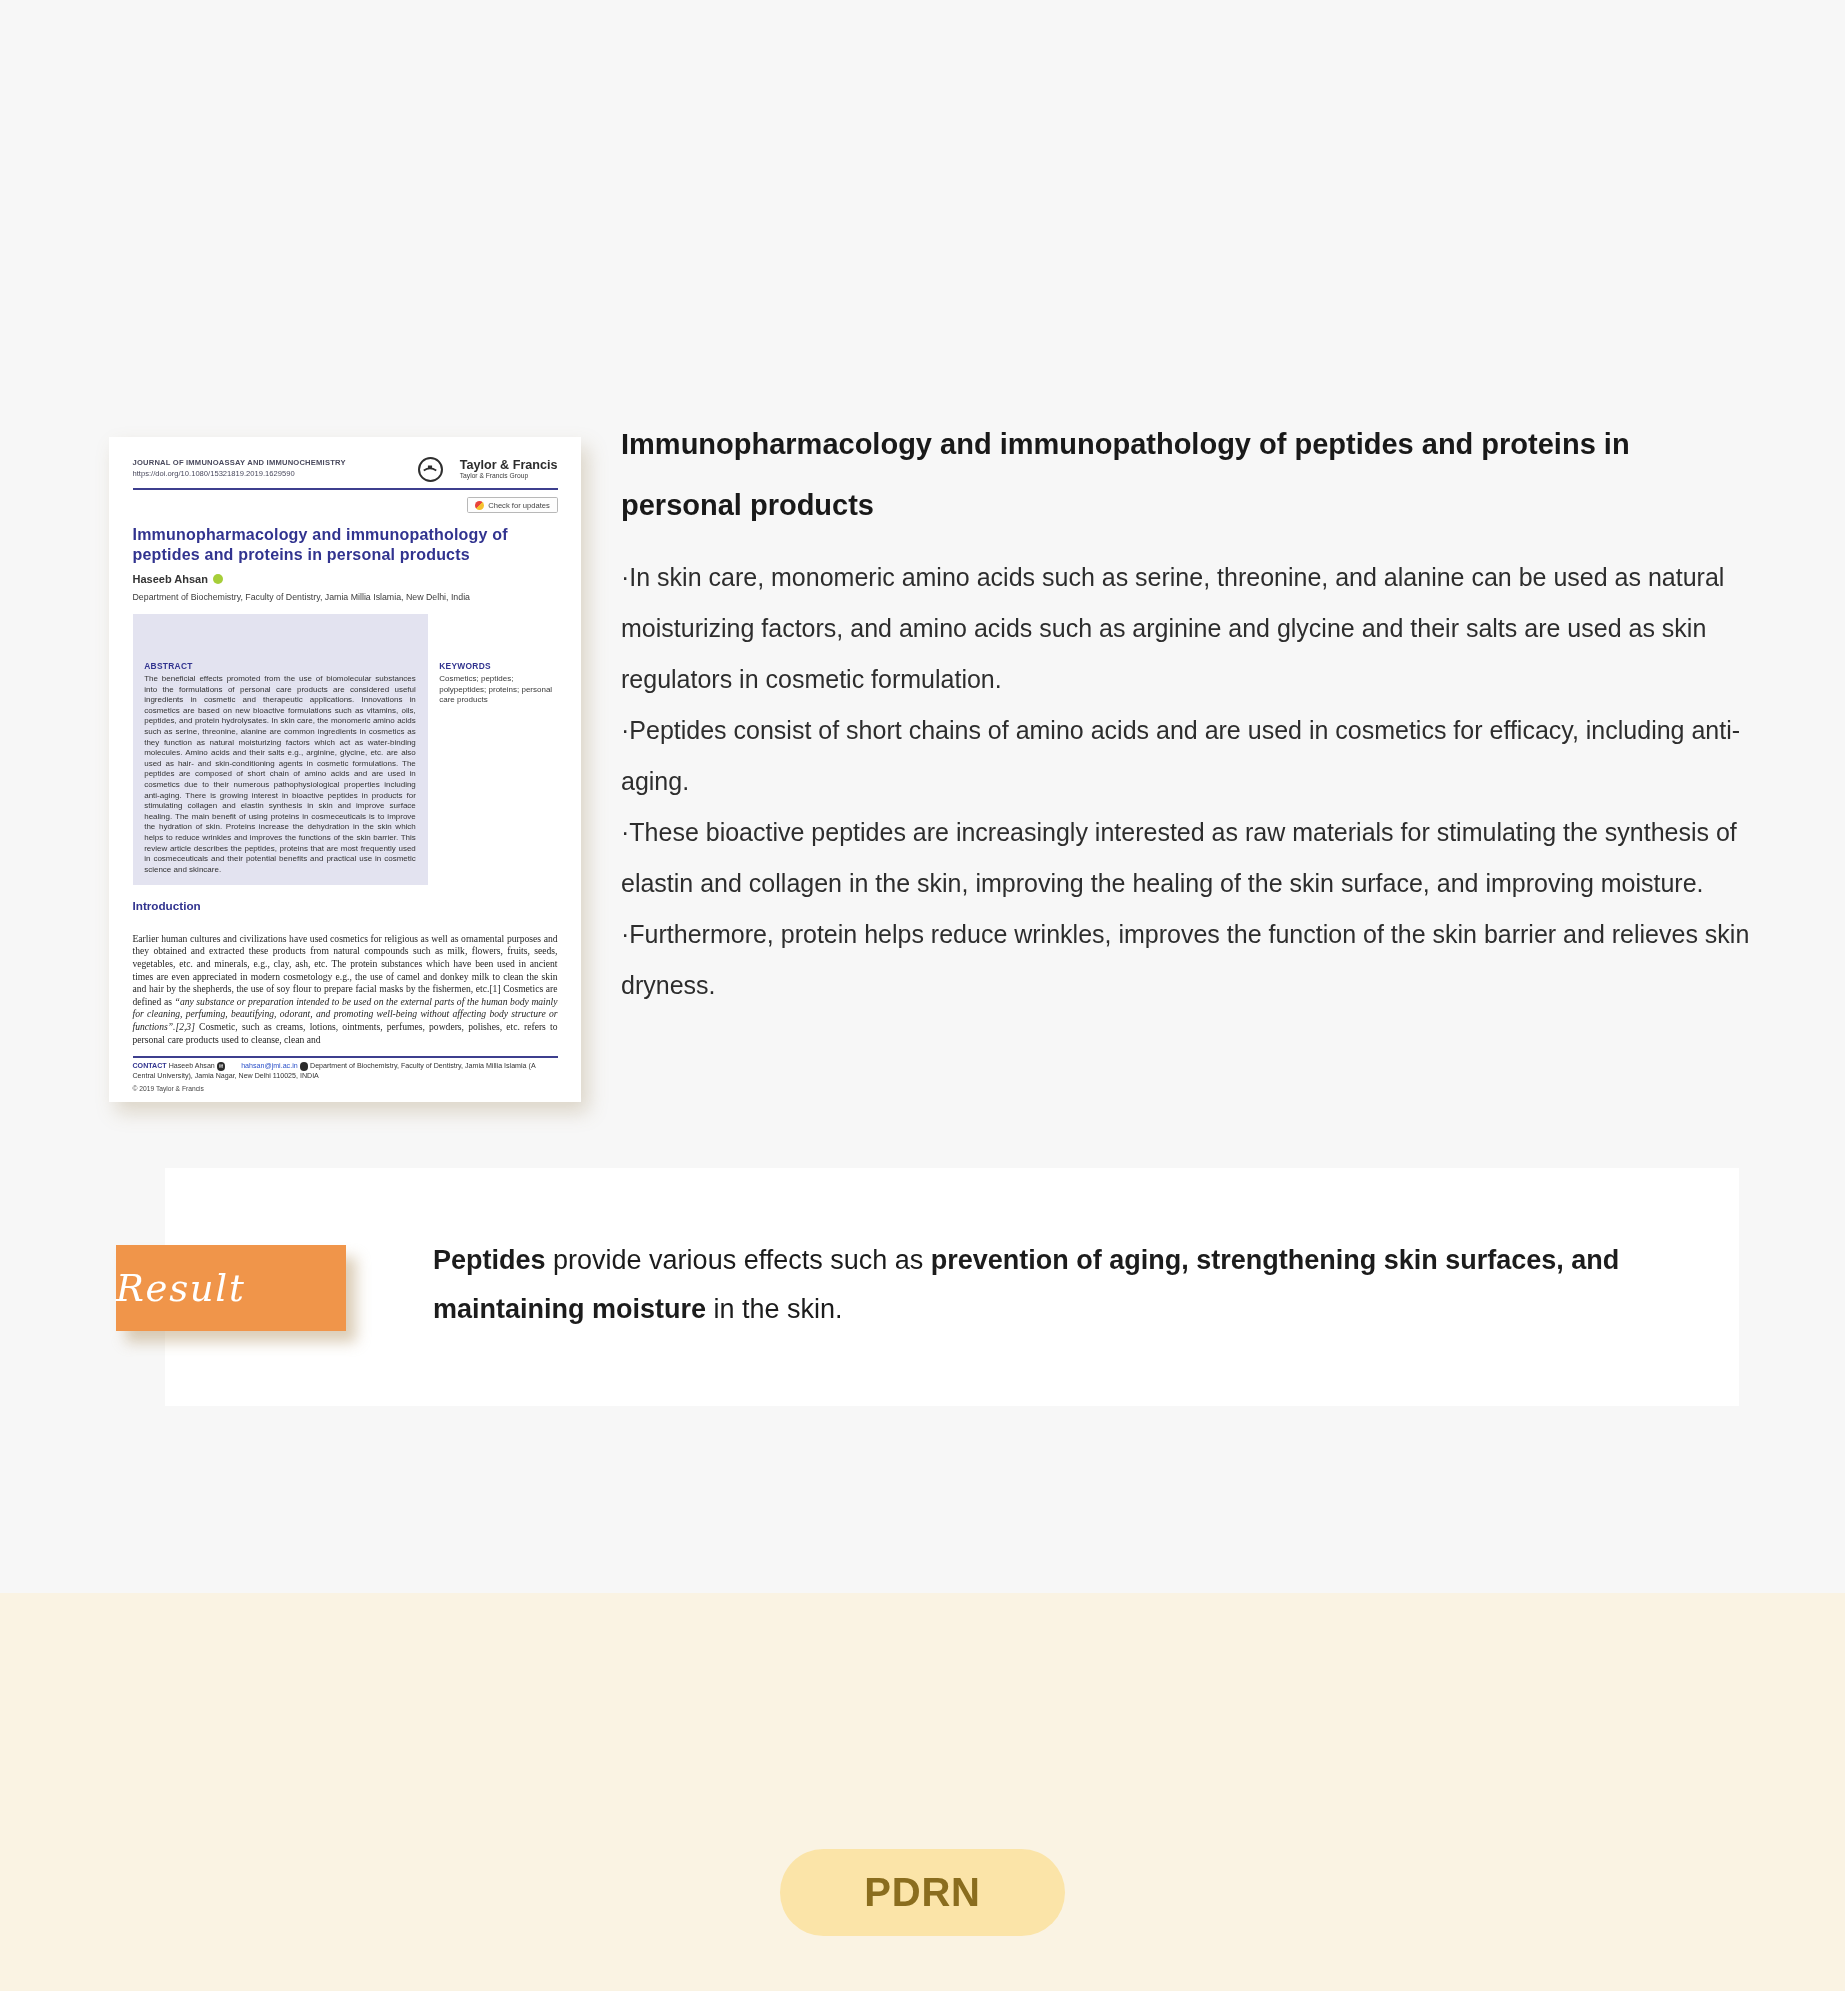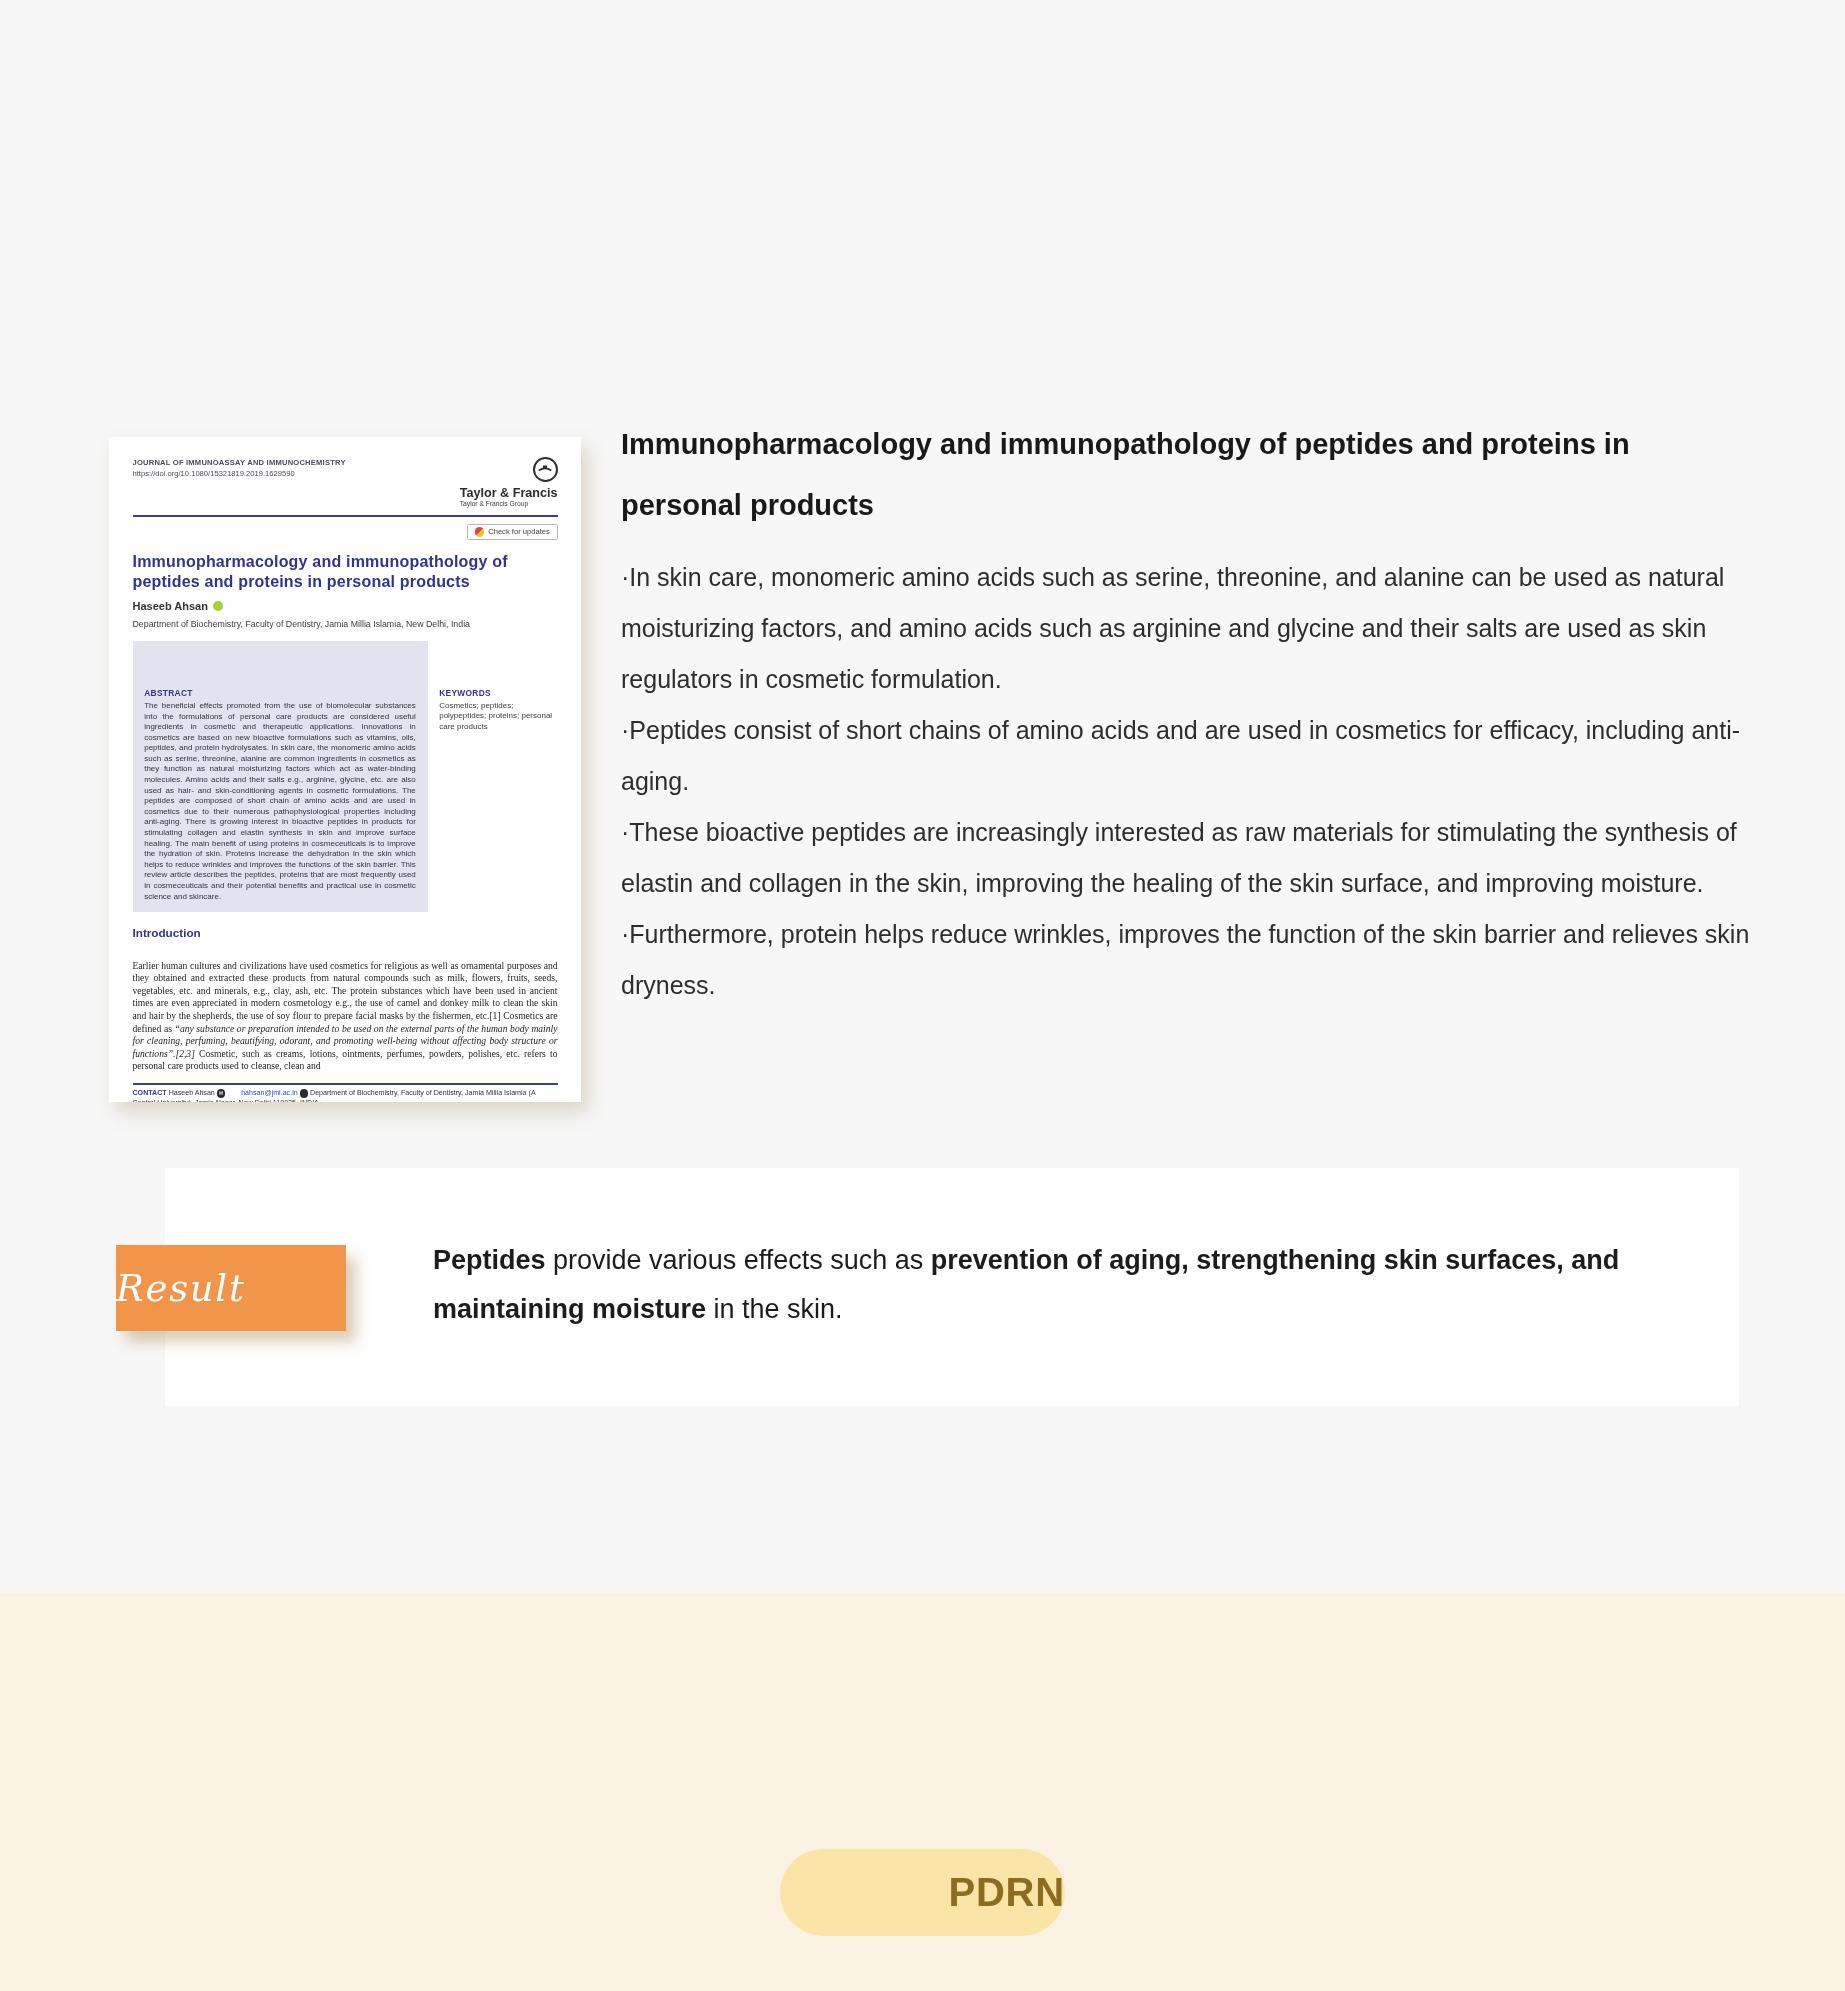--- a/index.html
+++ b/index.html
@@ -18,21 +18,21 @@
 
   
   .mid { position:absolute; left:0; top:248px; width:1846px; height:1345px; background:#f7f7f7; }
 
   
   .paper { position:absolute; left:109px; top:189px; width:472px; height:665px; background:#ffffff;
     box-shadow:6.7px 10px 18.5px rgba(150,125,80,.28); padding:20px 23.5px; overflow:hidden; }
   .p-head { display:flex; justify-content:space-between; align-items:flex-start; }
   .p-journal { font-size:7.6px; line-height:11px; color:#4a4a5e; font-weight:700; letter-spacing:0.2px; }
   .p-doi { font-size:7.6px; line-height:11px; color:#4a4a5e; font-weight:400; }
-  .p-logo { display:flex; align-items:flex-end; gap:5px;flex-direction:column; }
+  .p-logo { display:flex; align-items:center; gap:17px; }
   .p-logo-circle { width:25px; height:25px; border:2.1px solid #2f2f2f; border-radius:50%; position:relative; flex:0 0 auto; }
   .p-logo-circle svg { position:absolute; left:2.5px; top:4.2px; }
   .p-logo-name { font-size:12.6px; font-weight:700; color:#2c2c2c; line-height:13.4px; }
   .p-logo-sub { font-size:6.7px; color:#3a3a3a; line-height:8.4px; }
   .p-rule { height:2.5px; background:#3d3f8e; margin-top:5.9px; }
   .p-check-row { display:flex; justify-content:flex-end; margin-top:6.7px; }
   .p-check { display:flex; align-items:center; gap:4.2px; border:0.8px solid #b8b8b8; background:#fdfdfd;
     padding:2.5px 6.7px; font-size:7.6px; color:#444; border-radius:1.7px; }
   .p-check-dot { width:9.2px; height:9.2px; border-radius:50%;
     background:linear-gradient(135deg,#e8433a 0 50%, #f5c02e 50% 100%); }
@@ -69,21 +69,21 @@
   .result-badge { position:absolute; left:116px; top:997px; width:230px; height:86px; background:#f0954a;
     box-shadow:10px 11.7px 13.4px rgba(175,145,95,.45); display:flex; align-items:center; }
   .result-badge span { font-family:"DejaVu Serif", serif; font-style:italic; font-size:37px; color:#ffffff; letter-spacing:1.7px; }
   .result-text { position:absolute; left:433px; top:988px; width:1233px;
     font-size:27px; line-height:49px; color:#1c1c1c; }
   .result-text b { font-weight:700; }
 
   
   .bottom-banner { position:absolute; left:0; top:1593px; width:1846px; height:399px; background:#faf3e3; }
   .pdrn-pill { position:absolute; left:780px; top:256px; width:285px; height:87px; border-radius:44px;
-    background:#fbe4a8; border:none; display:flex; align-items:center; justify-content:flex-end; cursor:pointer; }
+    background:#fbe4a8; border:none; display:flex; align-items:center; justify-content:center; cursor:pointer; }
   .pdrn-pill span { font-size:40px; font-weight:700; color:#8a6d1e; letter-spacing:0.8px; }
 </style>
 </head>
 <body>
 
 <div class="page">
 
 
   <div class="mid">
 

